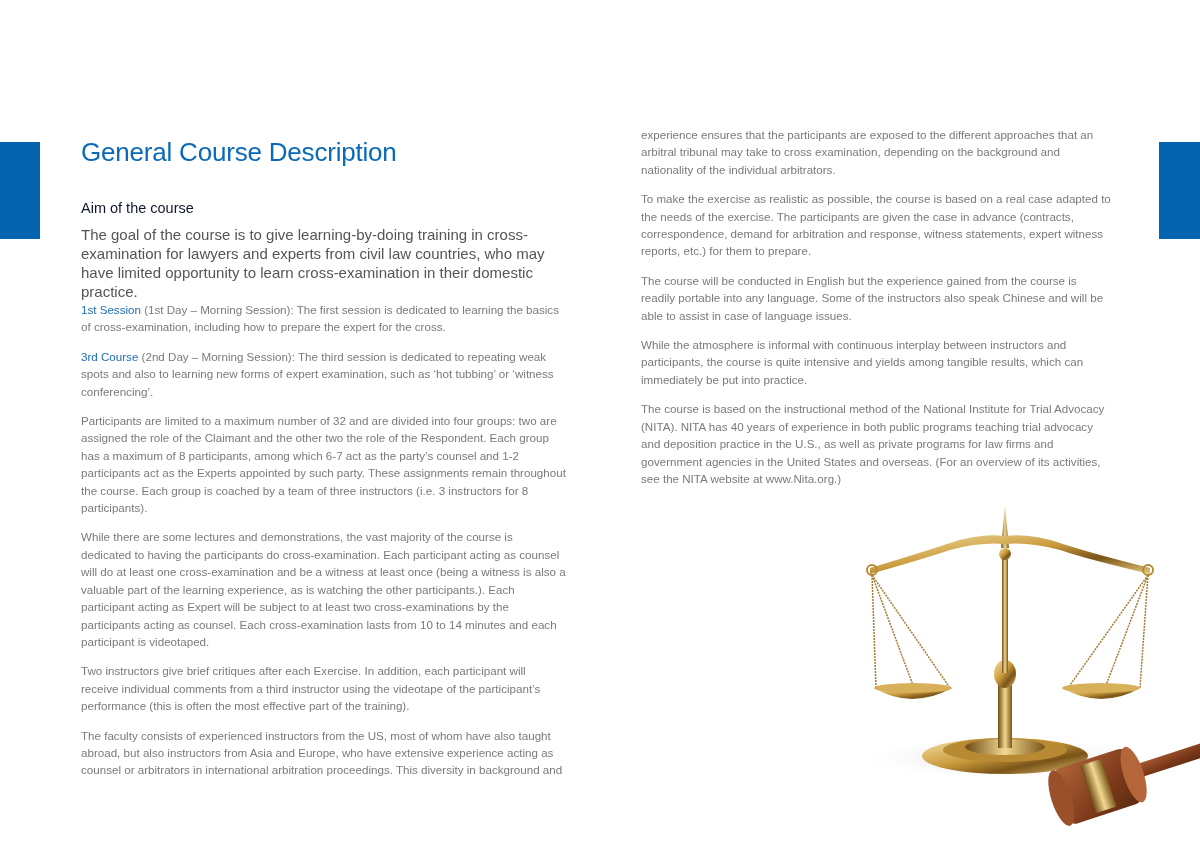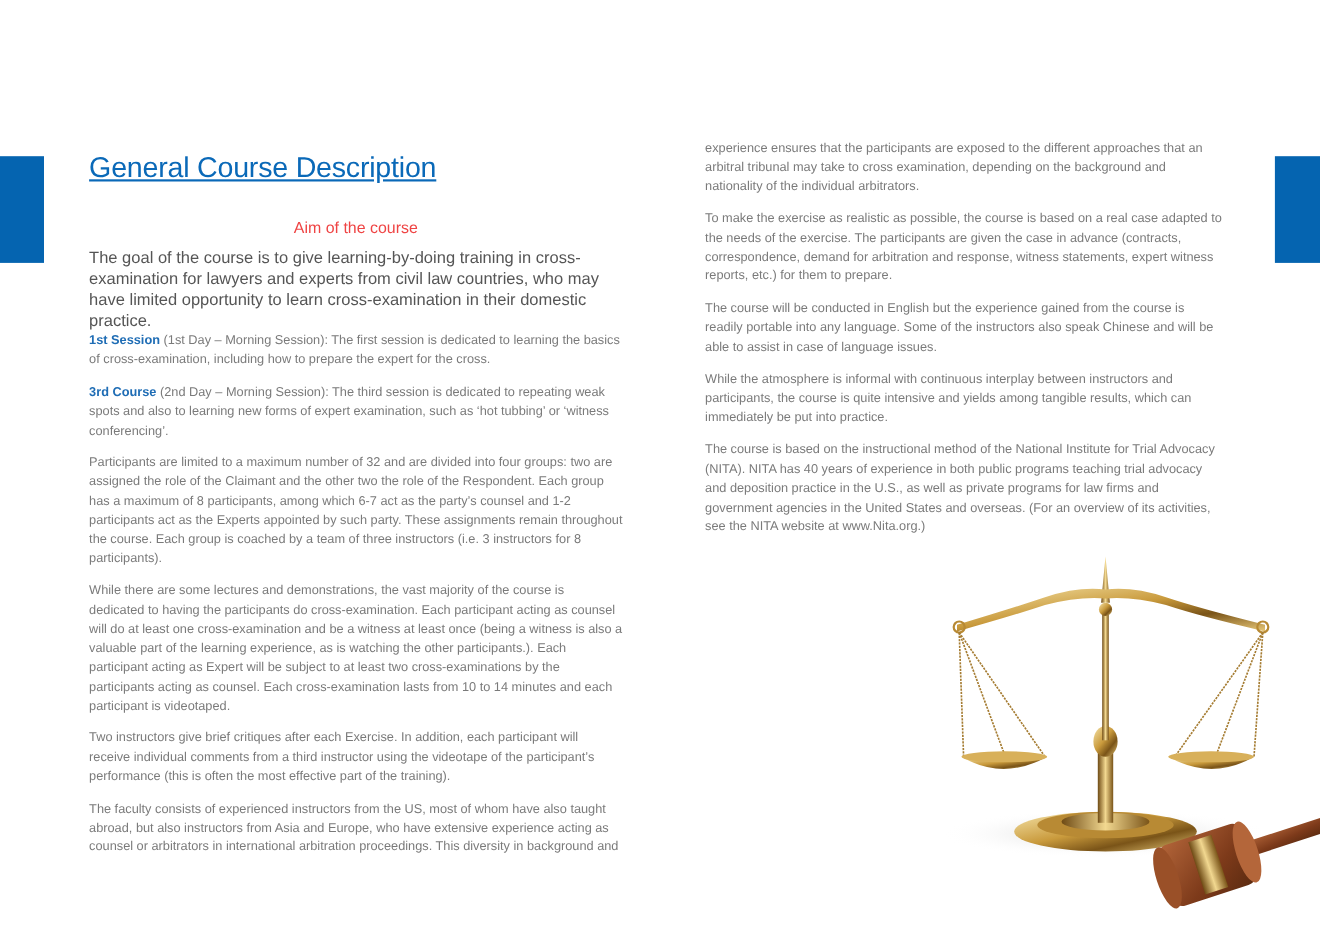--- a/index.html
+++ b/index.html
@@ -12,32 +12,32 @@
   .bar { position:absolute; background:#0564b0; }
   .bar-left { left:0; top:142px; width:40px; height:97px; }
   .bar-right { left:1159px; top:142px; width:41px; height:97px; }
 
   .col { position:absolute; font-size:11.6px; line-height:17.4px; }
   .col-left { left:81px; top:136px; width:485px; }
   .col-right { left:641px; top:126px; width:470px; }
 
   .page-title {
     font-size:26px; color:#0a69b8; font-weight:normal;
-    margin:0; line-height:32px; letter-spacing:-0.2px;text-decoration:underline;
+    margin:0; line-height:32px; letter-spacing:-0.2px;
   }
   .sub-title {
-    margin:30px 0 0 0; font-size:14.5px; color:#ef4444;
-    font-weight:normal; line-height:20px;text-align:center;
+    margin:30px 0 0 0; font-size:14.5px; color:#0f172a;
+    font-weight:normal; line-height:20px;
   }
   .lead {
     margin:7px 0 0 0; font-size:15px; line-height:19px; color:#555;
   }
   p { margin:0 0 12px 0; }
   .col-left .first { margin-top:12px; }
-  .sess { color:#1f6db5; font-weight:bold; }
+  .sess { color:#1f6db5; font-weight:normal; }
 
   .illustration { position:absolute; left:840px; top:498px; width:360px; height:353px; }
 </style>
 </head>
 <body>
 
 <div class="bar bar-left"></div>
 <div class="bar bar-right"></div>
 
 <div class="col col-left">

